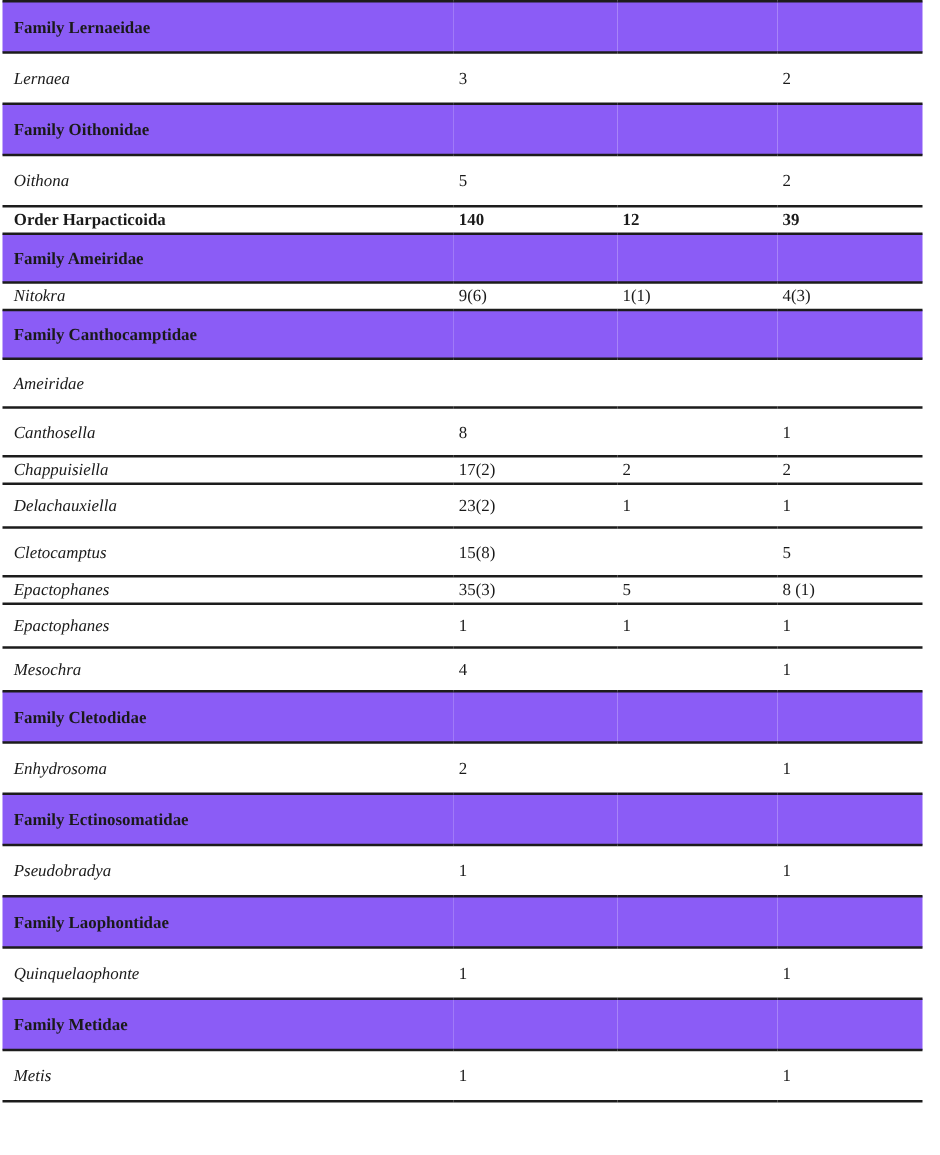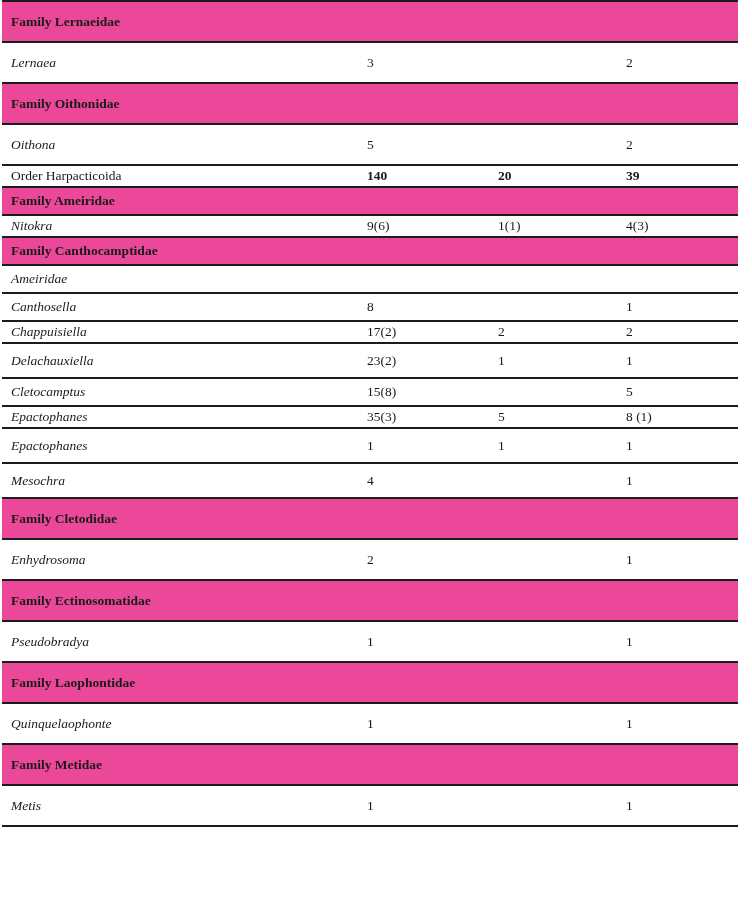--- a/index.html
+++ b/index.html
@@ -31,21 +31,21 @@
   table.taxa-table col.c-v2    { width: 128px; }
   table.taxa-table col.c-v3    { width: 116px; }
 
   tr.row-group,
   tr.row-taxon,
   tr.row-order {
     border-top: 2.5px solid #1c1c1c;
     border-bottom: 2.5px solid #1c1c1c;
   }
   tr.row-group > td {
-    background: #ec4899;
+    background: #8b5cf6;
   }
   tr.row-taxon > td,
   tr.row-order > td {
     background: #ffffff;
   }
   td {
     padding: 0;
     vertical-align: middle;
     line-height: 1.15;
   }
@@ -54,37 +54,37 @@
   }
   td.cell-val {
     padding-left: 4px;
     text-align: left;
   }
   .lbl-group {
     font-weight: bold;
     font-style: normal;
   }
   .lbl-order {
-    font-weight: normal;
+    font-weight: bold;
     font-style: normal;
     margin-top: 26px;
   }
   .lbl-taxon {
     font-style: italic;
     font-weight: normal;
   }
   .val-bold {
     font-weight: bold;
   }
   .val-plain {
     font-weight: normal;
   }
   
   .h-tall   { height: 41px; }
-  .h-mid    { height: 28px; }
+  .h-mid    { height: 39px; }
   .h-short  { height: 22px; }
   .h-xshort { height: 35px; }
   .indent-1 { padding-left: 26px; }
 </style>
 </head>
 <body>
 
 <div id="table-wrap">
   <table class="taxa-table">
     <colgroup>
@@ -114,21 +114,21 @@
         </tr>
         <tr class="row-taxon h-tall">
           <td class="cell-name"><span class="lbl-taxon">Oithona</span></td>
           <td class="cell-val"><span class="val-plain">5</span></td>
           <td class="cell-val"><span class="val-plain"></span></td>
           <td class="cell-val"><span class="val-plain">2</span></td>
         </tr>
         <tr class="row-order h-short">
           <td class="cell-name"><span class="lbl-order">Order Harpacticoida</span></td>
           <td class="cell-val"><span class="val-bold">140</span></td>
-          <td class="cell-val"><span class="val-bold">20</span></td>
+          <td class="cell-val"><span class="val-bold">12</span></td>
           <td class="cell-val"><span class="val-bold">39</span></td>
         </tr>
         <tr class="row-group h-mid">
           <td class="cell-name"><span class="lbl-group">Family Ameiridae</span></td>
           <td class="cell-val"><span class="val-plain"></span></td>
           <td class="cell-val"><span class="val-plain"></span></td>
           <td class="cell-val"><span class="val-plain"></span></td>
         </tr>
         <tr class="row-taxon h-short">
           <td class="cell-name"><span class="lbl-taxon">Nitokra</span></td>

